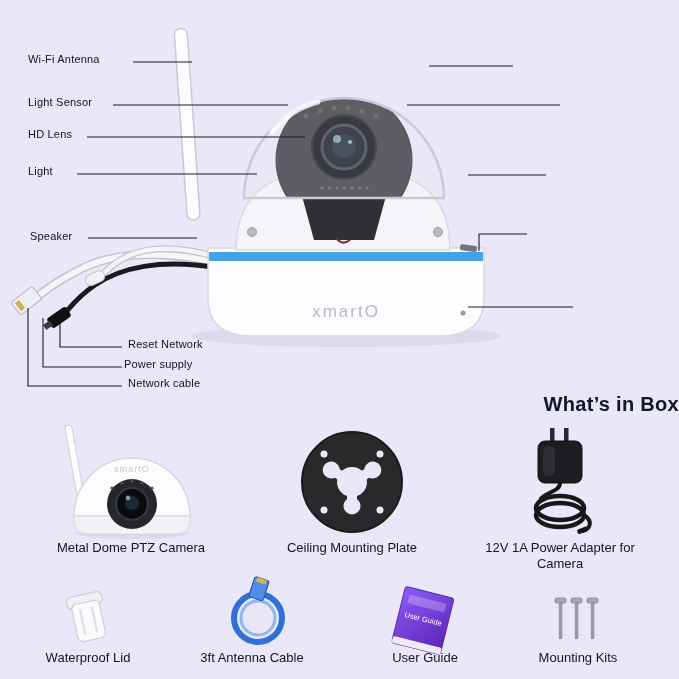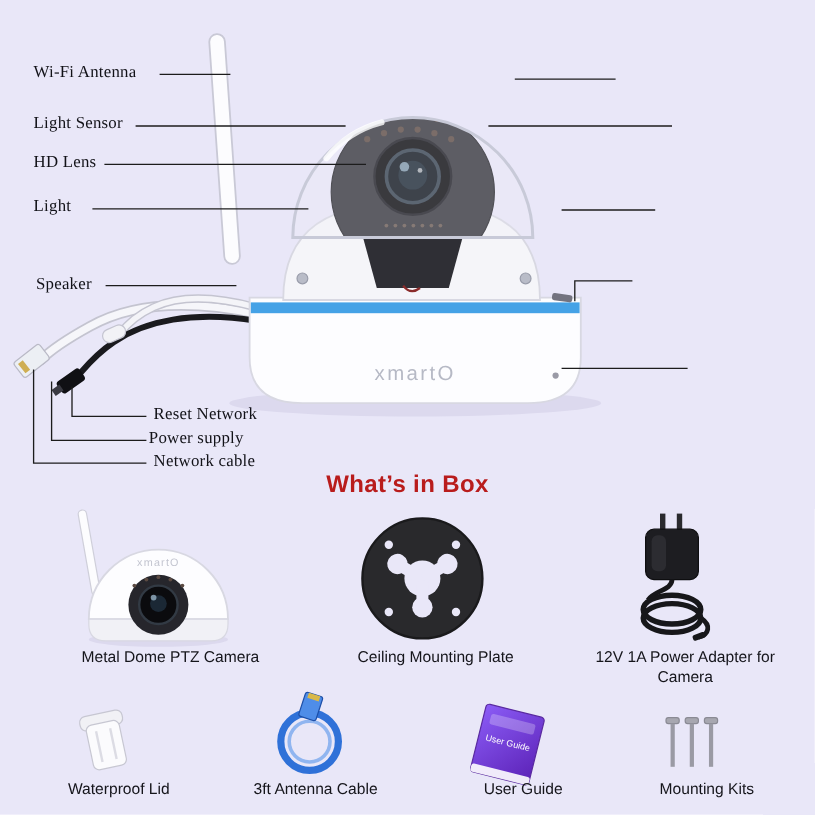--- a/index.html
+++ b/index.html
@@ -2,24 +2,24 @@
 <html><head>
 <meta charset="utf-8">
 <style>
   html,body{margin:0;padding:0;}
   .stage{
     position:relative;width:679px;height:679px;overflow:hidden;
     background:#e9e7f8;font-family:"Liberation Sans",sans-serif;color:#121218;
   }
   .art{position:absolute;left:0;top:0;z-index:1;}
   .txt{position:absolute;z-index:2;}
-  .lbl{position:absolute;font-size:14px;letter-spacing:.2px;white-space:nowrap;color:#121218;font-family:Liberation Serif, serif;}
-  .cap{position:absolute;font-size:13px;text-align:center;line-height:16px;color:#15151b;margin-left:11px;}
-  .heading{position:absolute;left:0;top:393px;width:679px;text-align:center;
-    font-size:20px;font-weight:bold;color:#b91c1c;letter-spacing:.3px;}
+  .lbl{position:absolute;font-size:11px;letter-spacing:.2px;white-space:nowrap;color:#121218;}
+  .cap{position:absolute;font-size:13px;text-align:center;line-height:16px;color:#15151b;}
+  .heading{position:absolute;left:0;top:393px;width:679px;text-align:right;
+    font-size:20px;font-weight:bold;color:#0f172a;letter-spacing:.3px;}
 </style>
 </head>
 <body>
 
 <div class="stage">
 
   <svg class="art" width="679" height="679" viewBox="0 0 679 679">
     <defs>
       <linearGradient id="gradPurple" x1="0" y1="0" x2="1" y2="1">
         <stop offset="0" stop-color="#8b5cf6"></stop>

